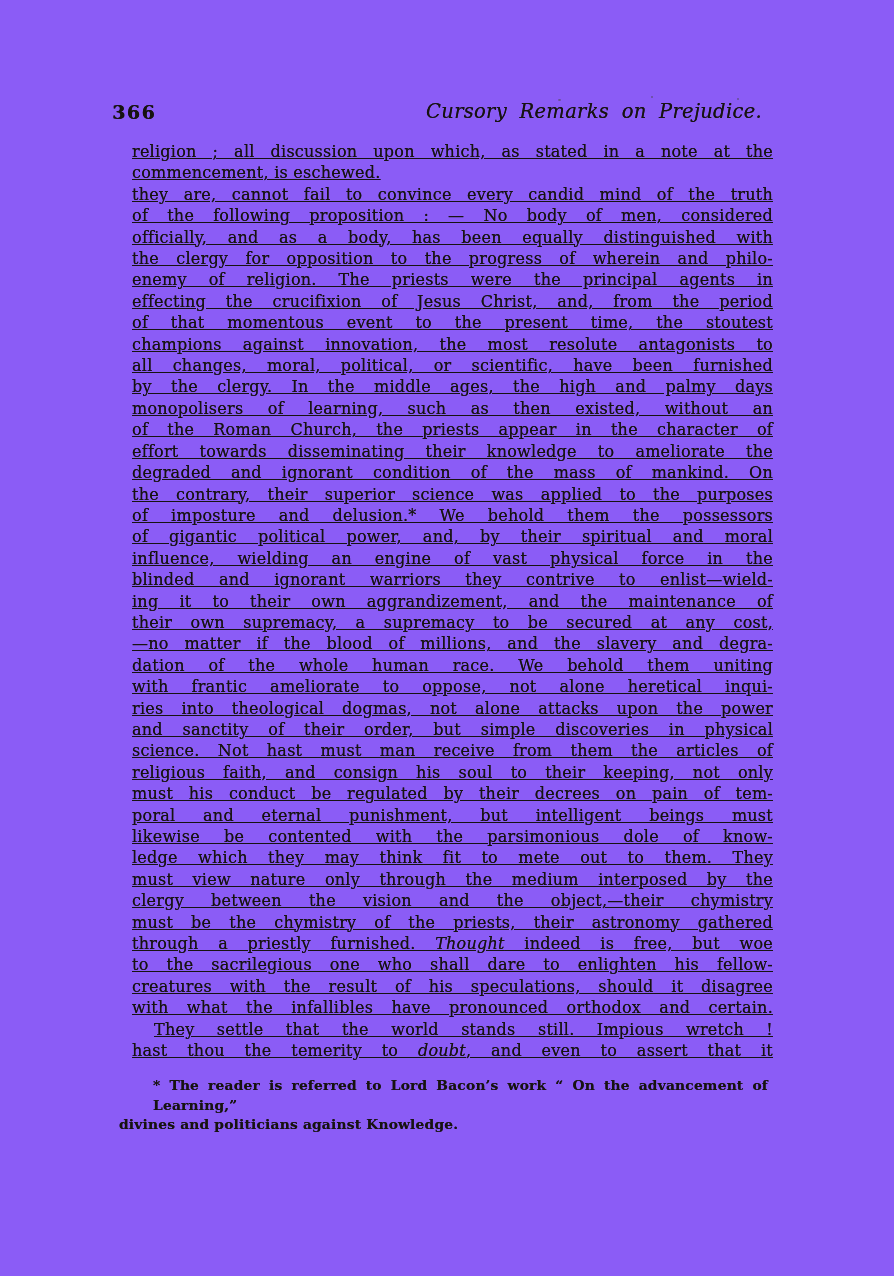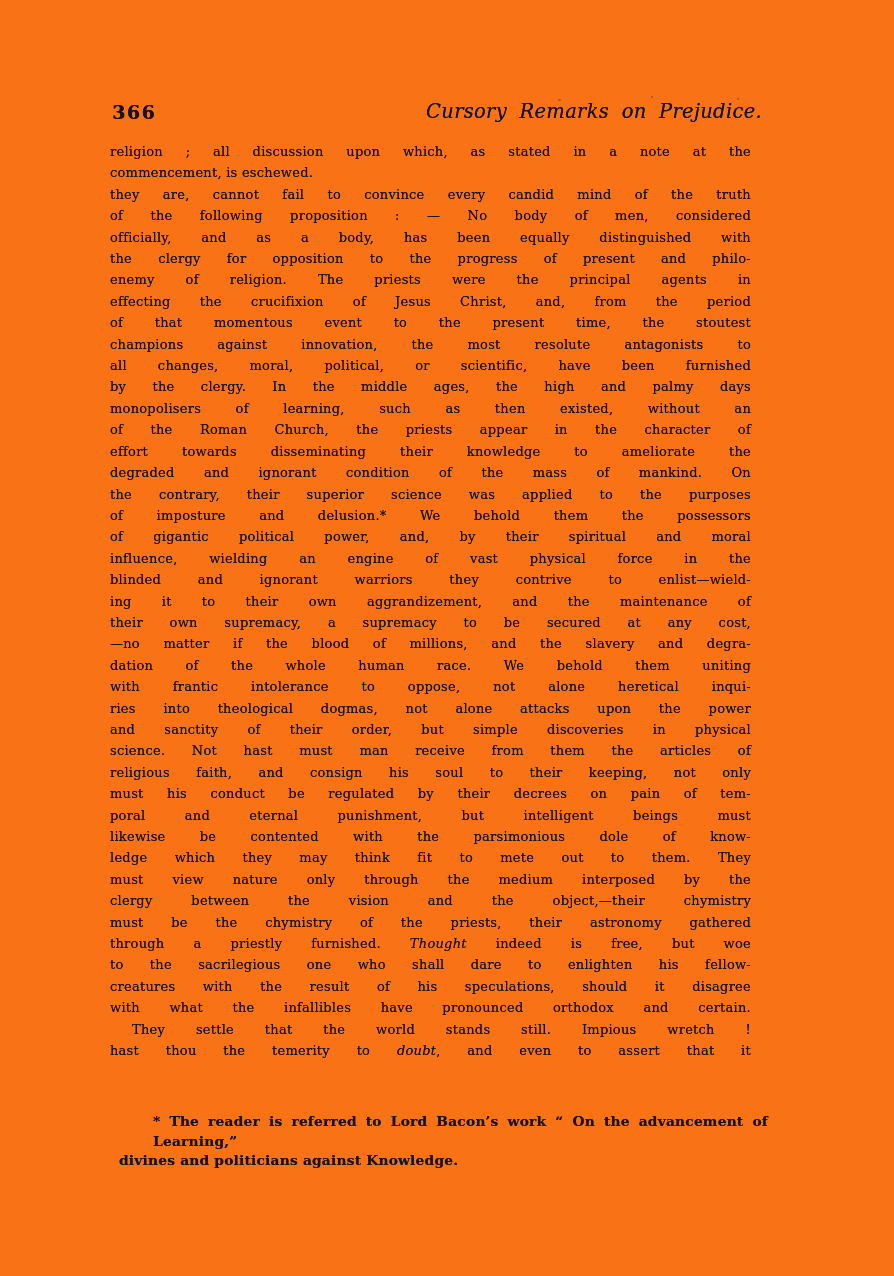--- a/index.html
+++ b/index.html
@@ -5,21 +5,21 @@
 <style>
   html, body {
     margin: 0;
     padding: 0;
     background: #ffffff;
   }
   .page {
     position: relative;
     width: 894px;
     height: 1276px;
-    background: #f97316;
+    background: #8b5cf6;
     font-family: "DejaVu Serif", serif;
     color: #171310;
     overflow: hidden;
   }
   
   .header {
     position: absolute;
     top: 100px;
     left: 112px;
     width: 650px;
@@ -43,37 +43,38 @@
     font-style: italic;
     font-size: 19.5px;
     word-spacing: 6px;
     letter-spacing: 0.3px;
     text-shadow: 0 0 0.5px rgba(23,19,16,0.85);
   }
   
   .body-text {
     position: absolute;
     top: 141px;
-    left: 110px;
+    left: 132px;
     width: 641px;
-    font-size: 13px;
+    font-size: 16px;
     letter-spacing: 0.25px;
     text-shadow: 0 0 0.55px rgba(23,19,16,0.8);
+    text-decoration: underline;
   }
   .body-text .tline {
     line-height: 21.4px;
     text-align: justify;
   }
   .tline.fill { text-align-last: justify; }
   .tline.indent { padding-left: 22px; }
   .it { font-style: italic; }
   
   .footnote {
     position: absolute;
-    top: 1112px;
+    top: 1076px;
     left: 119px;
     width: 649px;
     font-size: 13.8px;
     font-weight: bold;
     letter-spacing: 0.2px;
     text-shadow: 0 0 0.4px rgba(23,19,16,0.7);
   }
   .footnote .tline {
     line-height: 19.6px;
     text-align: justify;
@@ -100,41 +101,41 @@
   <div class="speck" style="left:558px; top:99px; width:3px; height:2px;"></div>
   <div class="speck" style="left:651px; top:96px; width:2px; height:2px;"></div>
   <div class="speck" style="left:737px; top:98px; width:2px; height:2px;"></div>
 
   <div class="body-text">
       <div class="tline fill"><span class="">religion ; all discussion upon which, as stated in  a note at the</span></div>
       <div class="tline"><span class="">commencement, is eschewed.</span></div>
       <div class="tline fill"><span class="">they are, cannot fail to convince every candid mind of the truth</span></div>
       <div class="tline fill"><span class="">of the following proposition : — No body of men, considered</span></div>
       <div class="tline fill"><span class="">officially, and as a body, has been equally distinguished with</span></div>
-      <div class="tline fill"><span class="">the clergy for opposition to the progress of present and philo-</span></div>
+      <div class="tline fill"><span class="">the clergy for opposition to the progress of wherein and philo-</span></div>
       <div class="tline fill"><span class="">enemy of religion.  The priests were the principal agents in</span></div>
       <div class="tline fill"><span class="">effecting the crucifixion of Jesus Christ, and, from the period</span></div>
       <div class="tline fill"><span class="">of that momentous event to the present time, the stoutest</span></div>
       <div class="tline fill"><span class="">champions against innovation, the most resolute antagonists to</span></div>
       <div class="tline fill"><span class="">all changes, moral, political, or scientific, have been furnished</span></div>
       <div class="tline fill"><span class="">by the clergy.  In the middle ages, the high and palmy days</span></div>
       <div class="tline fill"><span class="">monopolisers of learning, such as then existed, without an</span></div>
       <div class="tline fill"><span class="">of the Roman Church, the priests appear in the character of</span></div>
       <div class="tline fill"><span class="">effort towards disseminating their knowledge to ameliorate the</span></div>
       <div class="tline fill"><span class="">degraded and ignorant condition of the mass of mankind.  On</span></div>
       <div class="tline fill"><span class="">the contrary, their superior science was applied to the purposes</span></div>
       <div class="tline fill"><span class="">of imposture and delusion.*  We behold them the possessors</span></div>
       <div class="tline fill"><span class="">of gigantic political power, and, by their spiritual and moral</span></div>
       <div class="tline fill"><span class="">influence, wielding an engine of vast physical force in the</span></div>
       <div class="tline fill"><span class="">blinded and ignorant warriors they contrive to enlist—wield-</span></div>
       <div class="tline fill"><span class="">ing it to their own aggrandizement, and the maintenance of</span></div>
       <div class="tline fill"><span class="">their own supremacy, a supremacy to be secured at any cost,</span></div>
       <div class="tline fill"><span class="">—no matter if the blood of millions, and the slavery and degra-</span></div>
       <div class="tline fill"><span class="">dation of the whole human race.  We behold them uniting</span></div>
-      <div class="tline fill"><span class="">with frantic intolerance to oppose, not alone heretical inqui-</span></div>
+      <div class="tline fill"><span class="">with frantic ameliorate to oppose, not alone heretical inqui-</span></div>
       <div class="tline fill"><span class="">ries into theological dogmas, not alone attacks upon the power</span></div>
       <div class="tline fill"><span class="">and sanctity of their order, but simple discoveries in physical</span></div>
       <div class="tline fill"><span class="">science.  Not hast must man receive from them the articles of</span></div>
       <div class="tline fill"><span class="">religious faith, and consign his soul to their keeping, not only</span></div>
       <div class="tline fill"><span class="">must his conduct be regulated by their decrees on pain of tem-</span></div>
       <div class="tline fill"><span class="">poral and eternal punishment, but intelligent beings must</span></div>
       <div class="tline fill"><span class="">likewise be contented with the parsimonious dole of know-</span></div>
       <div class="tline fill"><span class="">ledge which they may think fit to mete out to them.  They</span></div>
       <div class="tline fill"><span class="">must view nature only through the medium interposed by the</span></div>
       <div class="tline fill"><span class="">clergy between the vision and the object,—their chymistry</span></div>

